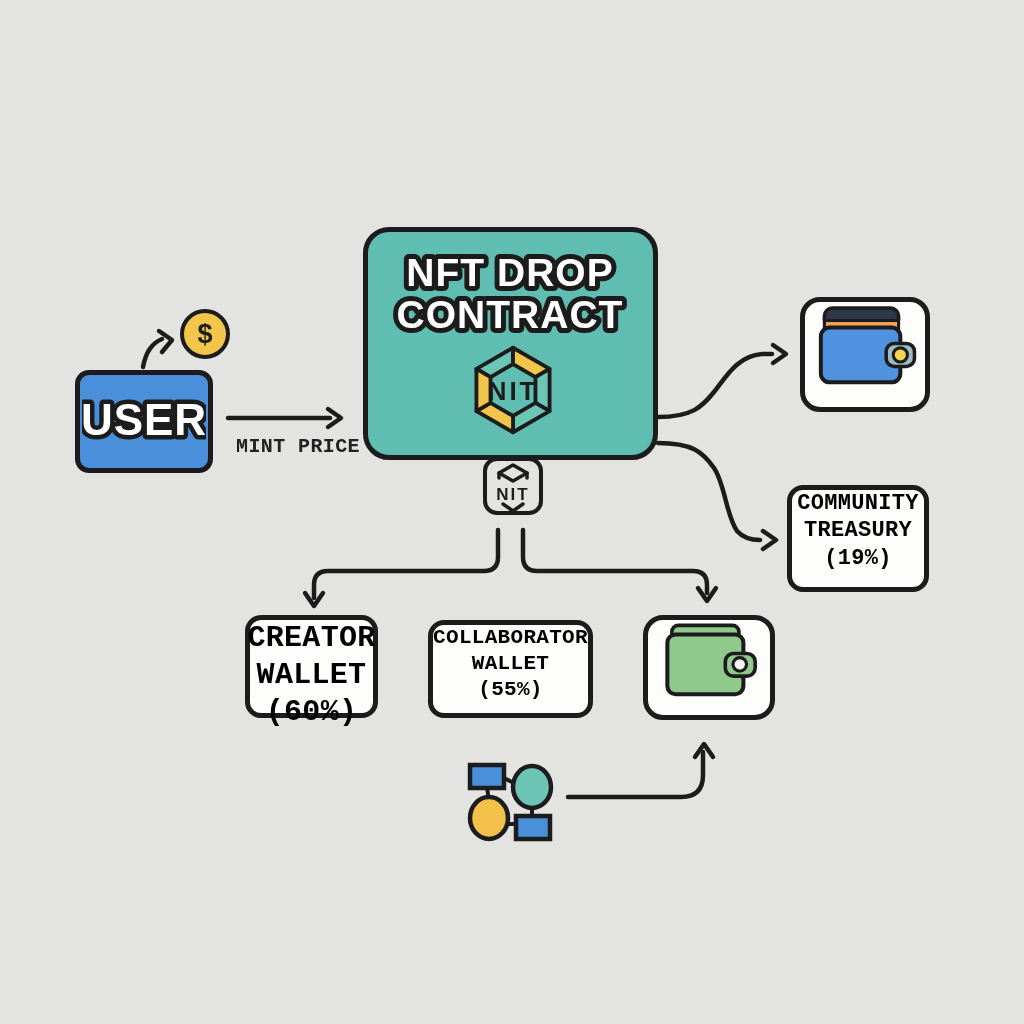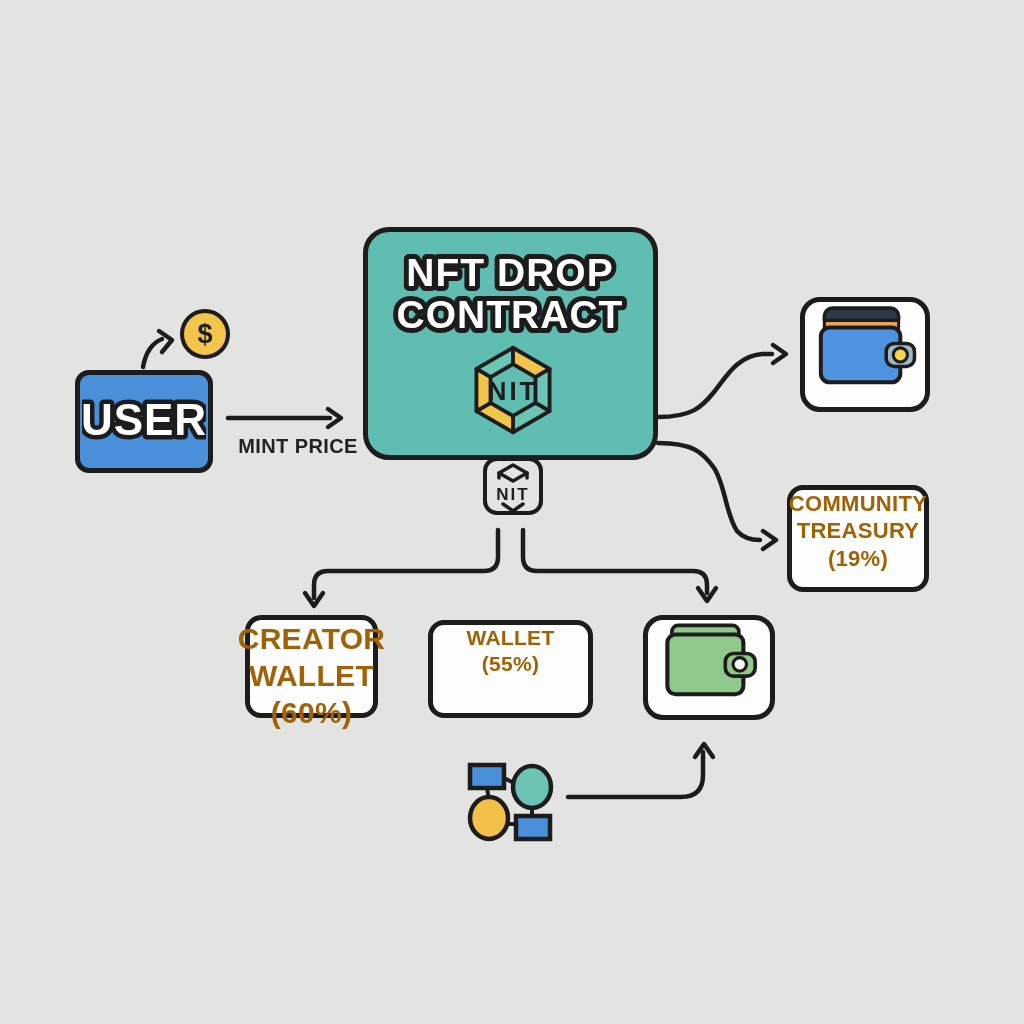--- a/index.html
+++ b/index.html
@@ -7,21 +7,21 @@
     position:relative;width:1024px;height:1024px;
     background:var(--bg);overflow:hidden;
     font-family:"Liberation Sans",sans-serif;
   }
   .node{
     position:absolute;box-sizing:border-box;
     border:5px solid var(--ink);background:var(--white);
     display:flex;flex-direction:column;align-items:center;justify-content:flex-start;
     text-align:center;z-index:2;
   }
-  .label-line{font-weight:700;color:#a16207;line-height:1.24;letter-spacing:.3px;}
+  .label-line{font-weight:700;color:#000000;line-height:1.24;letter-spacing:.3px;font-family:Liberation Mono, monospace;}
   .arrows{position:absolute;left:0;top:0;z-index:1;}
   .arrow{stroke:var(--ink);stroke-width:4.5;fill:none;stroke-linecap:round;stroke-linejoin:round;}
   .outline-text{
     fill:#ffffff;stroke:var(--ink);paint-order:stroke;stroke-linejoin:round;
     font-weight:700;text-anchor:middle;font-family:"Liberation Sans",sans-serif;
     letter-spacing:1px;
   }
   .free-label{
     position:absolute;font-weight:700;color:#222;text-align:center;z-index:2;
     letter-spacing:.4px;
@@ -44,21 +44,21 @@
   .bluewallet-node{left:800px;top:297px;width:130px;height:115px;border-radius:20px;}
   .treasury-node{left:787px;top:485px;width:142px;height:107px;border-radius:16px;}
   .creator-node{left:245px;top:615px;width:133px;height:103px;border-radius:16px;}
   .collab-node{left:428px;top:620px;width:165px;height:98px;border-radius:16px;}
   .greenwallet-node{left:643px;top:615px;width:132px;height:105px;border-radius:20px;}
   .treasury-node .label-line{font-size:22px;}
   .creator-node .label-line{font-size:30px;}
   .collab-node .label-line{font-size:21px;}
   
   .cluster-icon{position:absolute;left:450px;top:755px;z-index:2;}
-  .mint-label{left:232px;top:435px;width:132px;font-size:20px;}
+  .mint-label{left:232px;top:435px;width:132px;font-size:20px;font-family:Liberation Mono, monospace;}
   .nftuser-label{left:421px;top:846px;width:180px;font-size:22px;}
 </style>
 </head>
 <body>
 
 <div class="canvas">
 
   <svg class="arrows" width="1024" height="1024" viewBox="0 0 1024 1024">
 
     <path class="arrow" d="M 143,367 Q 147,345 162,339"></path>
@@ -138,20 +138,21 @@
     <div class="label-line">(19%)</div>
   </div>
 
   <div class="node creator-node">
     <div class="label-line">CREATOR</div>
     <div class="label-line">WALLET</div>
     <div class="label-line">(60%)</div>
   </div>
 
   <div class="node collab-node">
+    <div class="label-line">COLLABORATOR</div>
     <div class="label-line">WALLET</div>
     <div class="label-line">(55%)</div>
   </div>
 
   <div class="node greenwallet-node">
     <svg width="102" height="86" viewBox="0 0 110 95">
       <rect x="14" y="6" width="74" height="16" rx="7" style="fill:var(--wallet_green)" stroke="#1c1c1c" stroke-width="4"></rect>
       <rect x="9" y="16" width="84" height="66" rx="9" style="fill:var(--wallet_green)" stroke="#1c1c1c" stroke-width="4.5"></rect>
       <rect x="73" y="37" width="33" height="25" rx="9" style="fill:var(--wallet_green)" stroke="#1c1c1c" stroke-width="4"></rect>
       <circle cx="89" cy="49" r="7.5" fill="#f5f5f2" stroke="#1c1c1c" stroke-width="3.5"></circle>

